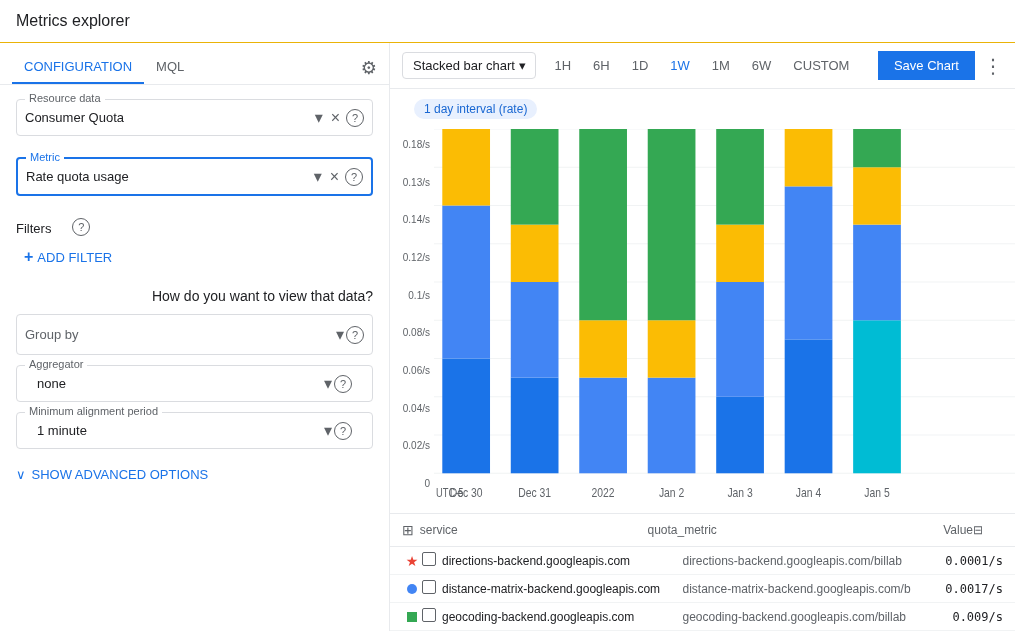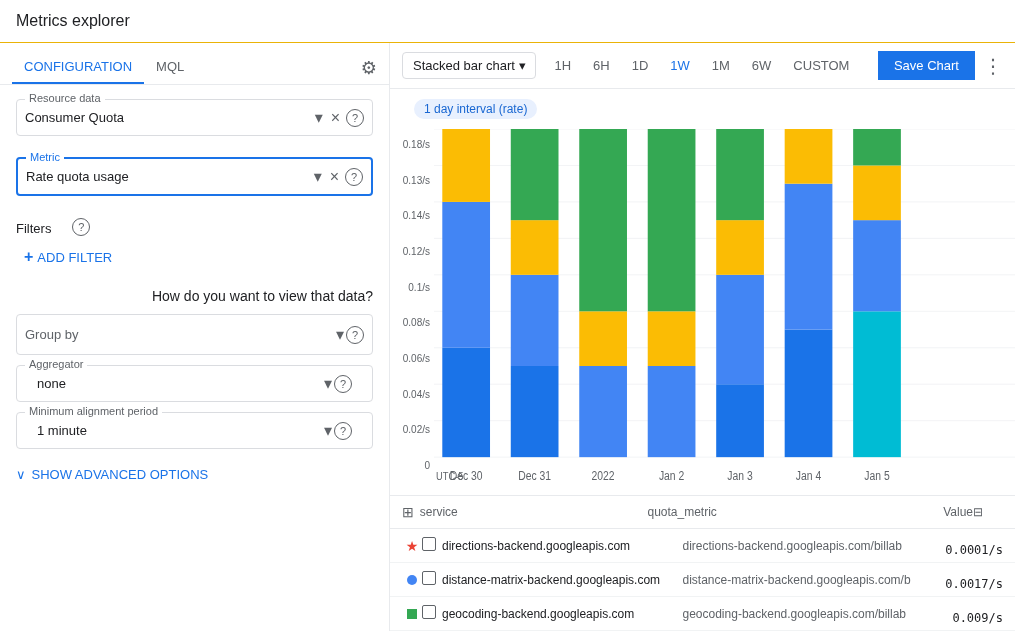--- a/index.html
+++ b/index.html
@@ -57,21 +57,21 @@
     .legend-table-header .col-service { flex: 1; display: flex; align-items: center; gap: 6px; }
     .legend-table-header .col-quota { flex: 1; }
     .legend-table-header .col-value { width: 80px; text-align: right; }
     .legend-table-header .col-bars { width: 30px; }
 
     .legend-row { display: flex; align-items: center; padding: 5px 12px; border-bottom: 1px solid #f1f3f4; }
     .legend-row .col-color { width: 20px; display: flex; align-items: center; justify-content: center; }
     .legend-row .col-check { width: 20px; }
     .legend-row .col-service { flex: 1; overflow: hidden; text-overflow: ellipsis; white-space: nowrap; }
     .legend-row .col-quota { flex: 1; overflow: hidden; text-overflow: ellipsis; white-space: nowrap; color: #5f6368; }
-    .legend-row .col-value { width: 80px; text-align: right; font-family: monospace; margin-top: 9px; }
+    .legend-row .col-value { width: 80px; text-align: right; font-family: monospace; }
     .checkbox-fake { width: 14px; height: 14px; border: 1.5px solid #5f6368; border-radius: 2px; display: inline-block; }
     .chart-y-labels { display: flex; flex-direction: column; justify-content: space-between; padding: 10px 4px 24px 0; text-align: right; font-size: 10px; color: #5f6368; width: 44px; min-width: 44px; }
   </style>
 </head>
 <body>
 
 <div>
   <div class="app-header">
     <span>Metrics explorer</span>
   </div>

